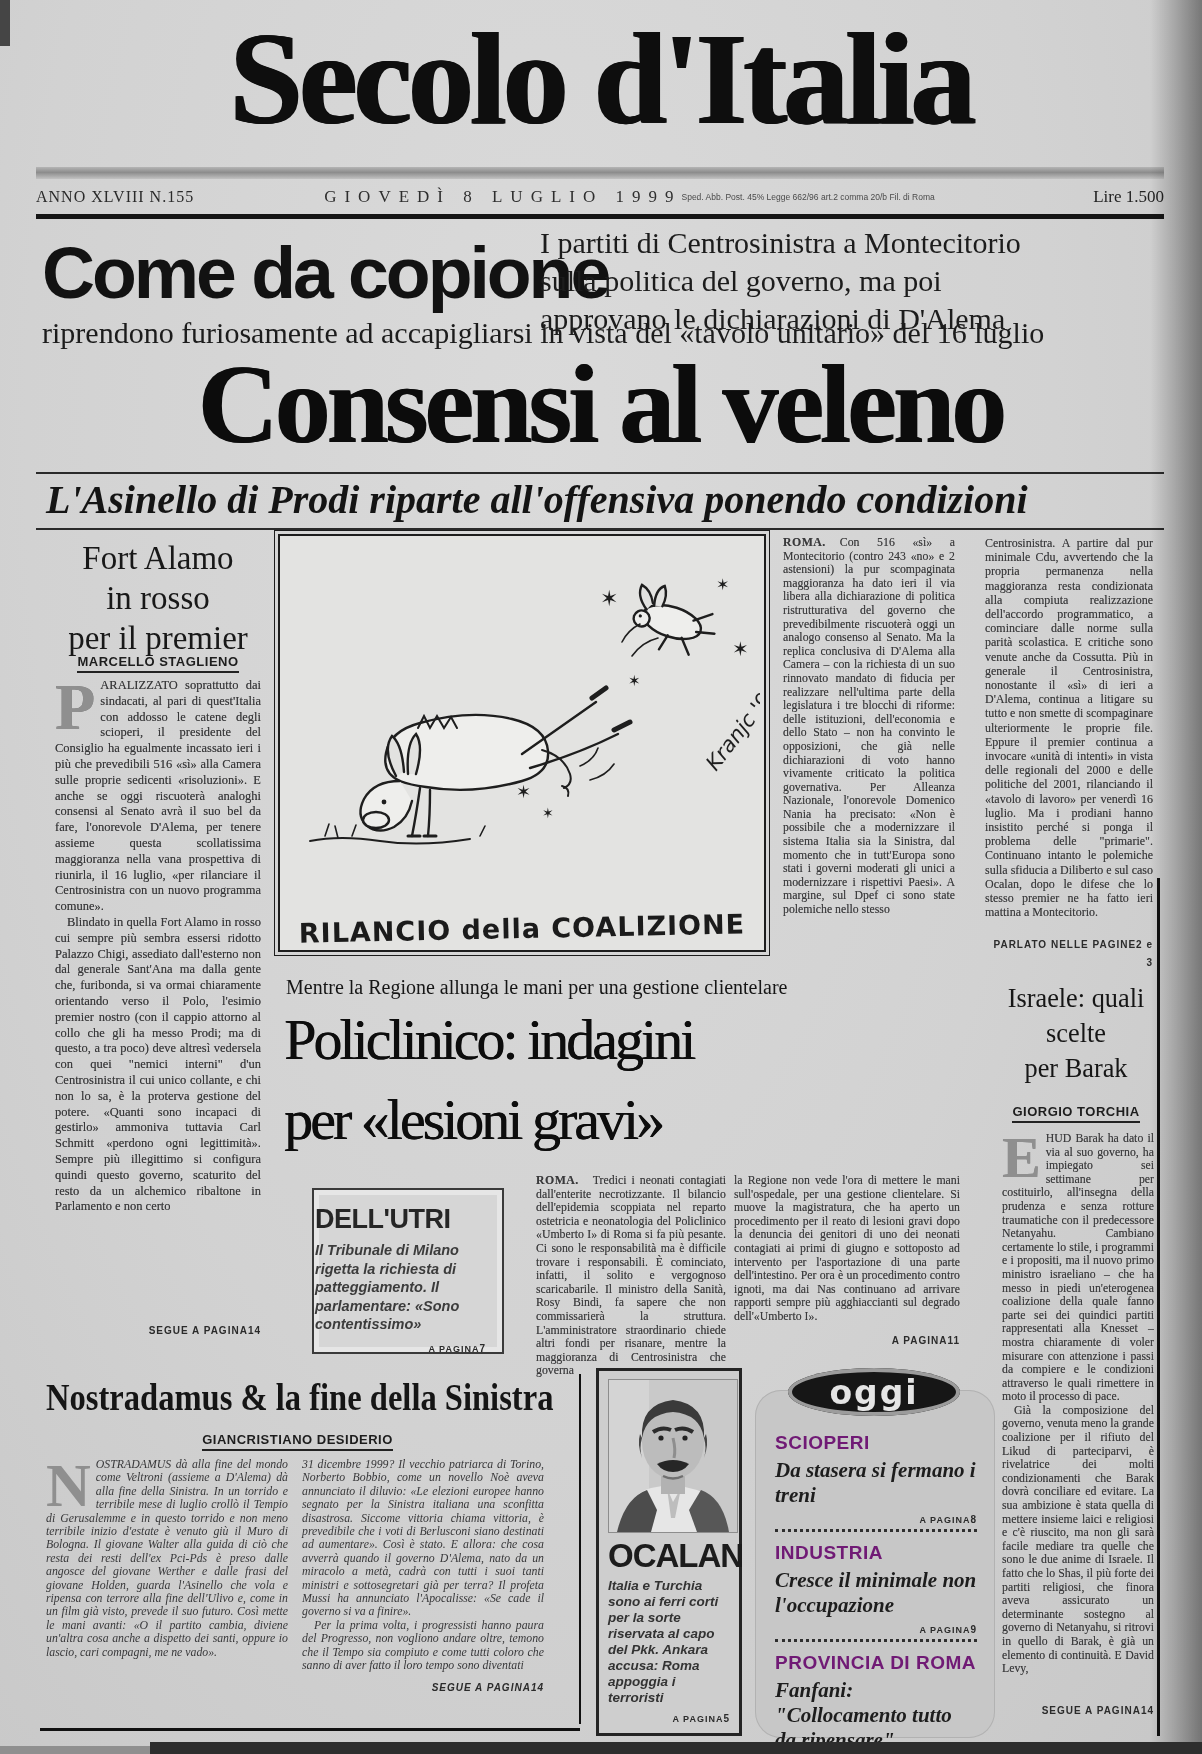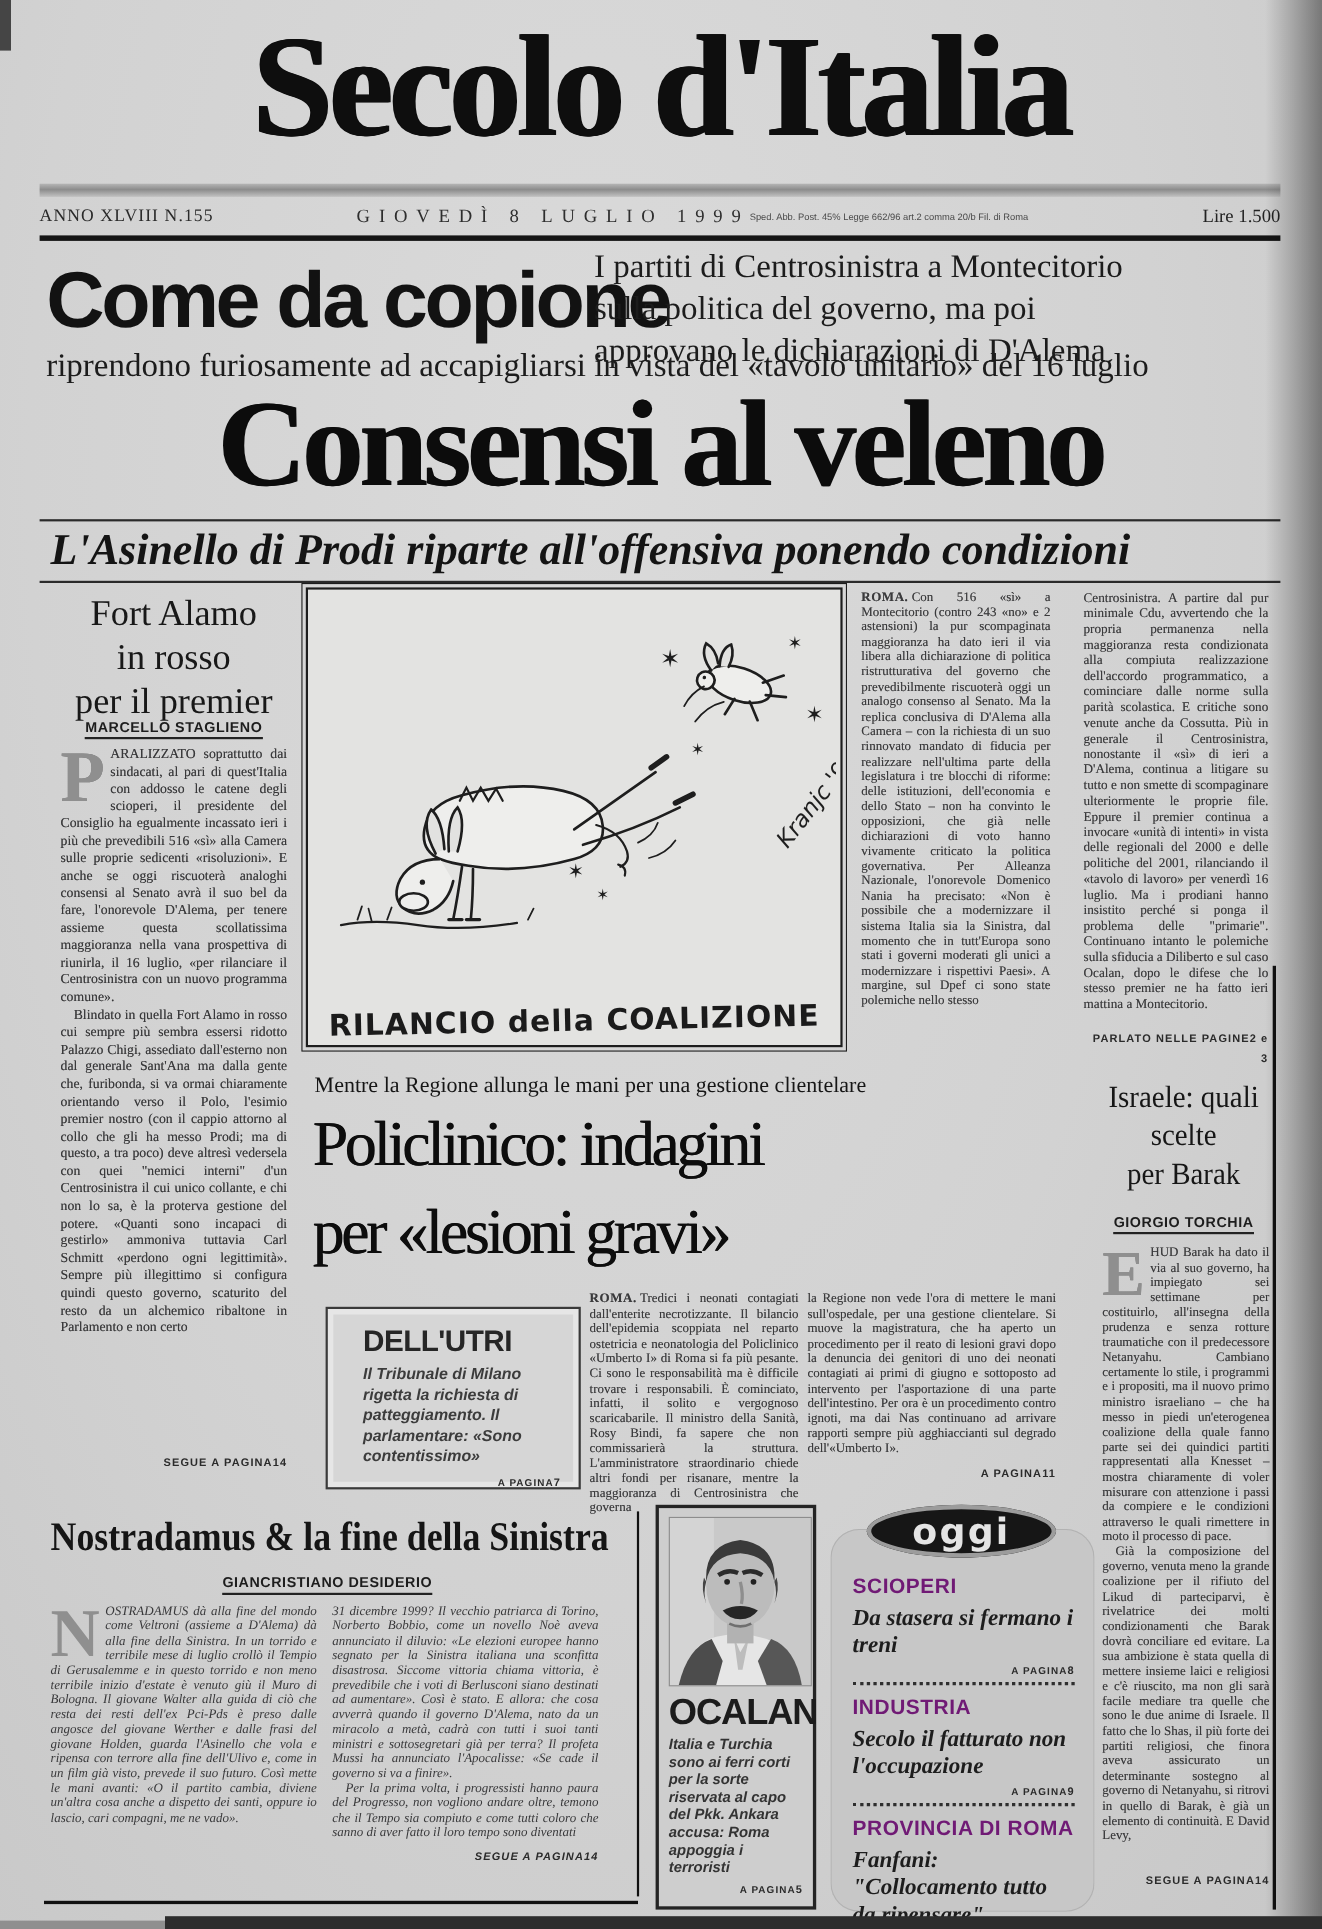--- a/index.html
+++ b/index.html
@@ -36,36 +36,36 @@
   .byline{font-family:"Liberation Sans",sans-serif;font-weight:bold;font-size:13px;
     letter-spacing:0.5px;color:#1d1d1d;border-bottom:2.5px solid #222;padding-bottom:2px;}
   .bodytext{font-size:12.5px;line-height:15.8px;text-align:justify;color:#38383a;
     text-shadow:0 0 0.4px rgba(0,0,0,0.45);}
   .bodytext p{margin:0;}
   .bodytext p+p{text-indent:12px;}
   .smallbody{font-size:11.8px;line-height:13.6px;text-align:justify;color:#3a3a3c;
     text-shadow:0 0 0.4px rgba(0,0,0,0.4);}
   .dropcap{float:left;font-size:66px;line-height:54px;padding:2px 5px 0 0;color:#8f8f8f;
     font-weight:bold;font-family:"Liberation Serif",serif;}
-  .lead{font-weight:bold;letter-spacing:0.5px;margin-right:3px;}
+  .lead{font-weight:bold;letter-spacing:0.5px;margin-right:14px;}
   .pageref{font-family:"Liberation Sans",sans-serif;font-weight:bold;font-size:10px;
     letter-spacing:1px;color:#2b2b2b;}
   
   .cartoon-box{left:278px;top:534px;width:484px;height:414px;background:#e3e3e1;
     border:2px solid #1d1d1d;outline:1px solid #1d1d1d;outline-offset:3px;}
   .cartoon-caption{position:absolute;bottom:6px;left:0;width:100%;text-align:center;
     font-family:"DejaVu Sans",sans-serif;font-weight:bold;font-size:27px;letter-spacing:1px;
     color:#1b1b1b;transform:rotate(-1.2deg);}
   
   .pol-kicker{left:286px;top:976px;font-size:20px;color:#161616;white-space:nowrap;}
   .pol-headline{left:284px;top:1000px;width:720px;font-weight:normal;font-size:58px;
     letter-spacing:-3px;line-height:80px;color:#0d0d0d;text-shadow:0.5px 0 #0d0d0d;}
   
-  .dellutri-box{left:296px;top:1188px;width:232px;height:166px;background:#d6d6d6;
-    border:2px solid #3a3a3a;box-shadow:inset 0 0 0 5px #e6e6e6;padding:14px 16px 0 32px;box-sizing:border-box;}
+  .dellutri-box{left:312px;top:1188px;width:192px;height:166px;background:#d6d6d6;
+    border:2px solid #3a3a3a;box-shadow:inset 0 0 0 5px #e6e6e6;padding:14px 16px 0 1px;box-sizing:border-box;}
   .dellutri-title{font-family:"Liberation Sans",sans-serif;font-weight:bold;font-size:27px;
     letter-spacing:-0.5px;color:#262626;}
   .boxtext{font-family:"Liberation Sans",sans-serif;font-weight:bold;font-style:italic;
     font-size:14.5px;line-height:18.5px;color:#3c3c3c;margin-top:6px;}
   .ocalan-box{left:596px;top:1368px;width:146px;height:368px;background:#cecece;
     border:3px solid #242424;box-sizing:border-box;padding:8px 9px;}
   .ocalan-title{font-family:"Liberation Sans",sans-serif;font-weight:bold;font-size:33px;
     letter-spacing:-1px;color:#1c1c1c;margin-top:4px;}
   .ocalan-text{font-family:"Liberation Sans",sans-serif;font-weight:bold;font-style:italic;
     font-size:13.5px;line-height:16px;color:#333;margin-top:3px;}
@@ -306,21 +306,21 @@
       <div>
         <div class="oggi-sec">SCIOPERI</div>
         <div class="oggi-item-text">Da stasera si fermano i treni</div>
         <div class="oggi-ref">
           <span class="pageref" style="font-size:9px;">A PAGINA</span><span class="pageref num">8</span>
         </div>
         <div class="oggi-dots"></div>
       </div>
       <div>
         <div class="oggi-sec">INDUSTRIA</div>
-        <div class="oggi-item-text">Secolo il fatturato non l'occupazione</div>
+        <div class="oggi-item-text">Cresce il minimale non l'occupazione</div>
         <div class="oggi-ref">
           <span class="pageref" style="font-size:9px;">A PAGINA</span><span class="pageref num">9</span>
         </div>
         <div class="oggi-dots"></div>
       </div>
       <div>
         <div class="oggi-sec">PROVINCIA DI ROMA</div>
         <div class="oggi-item-text">Fanfani: "Collocamento tutto da ripensare"</div>
         <div class="oggi-ref">
           <span class="oggi-byline">PANNULLO</span>

